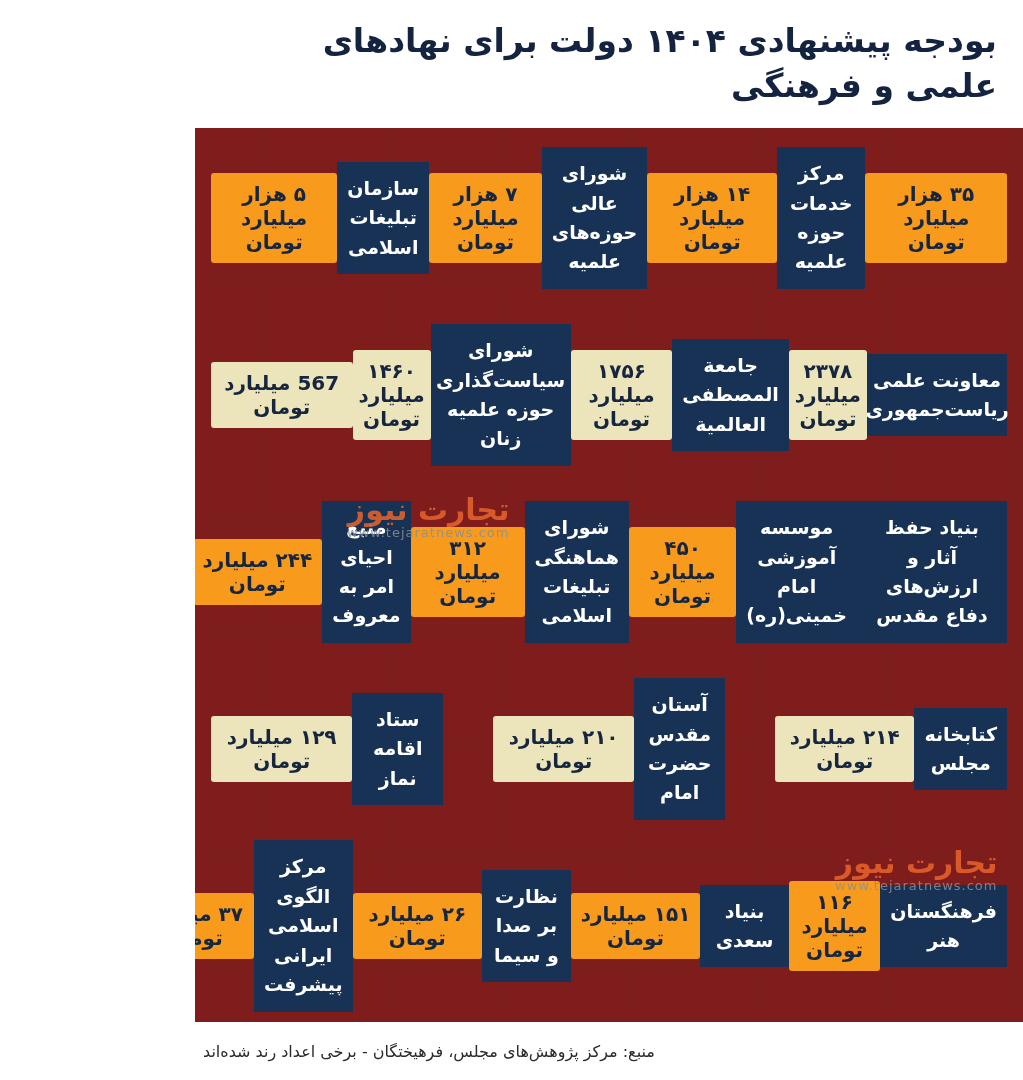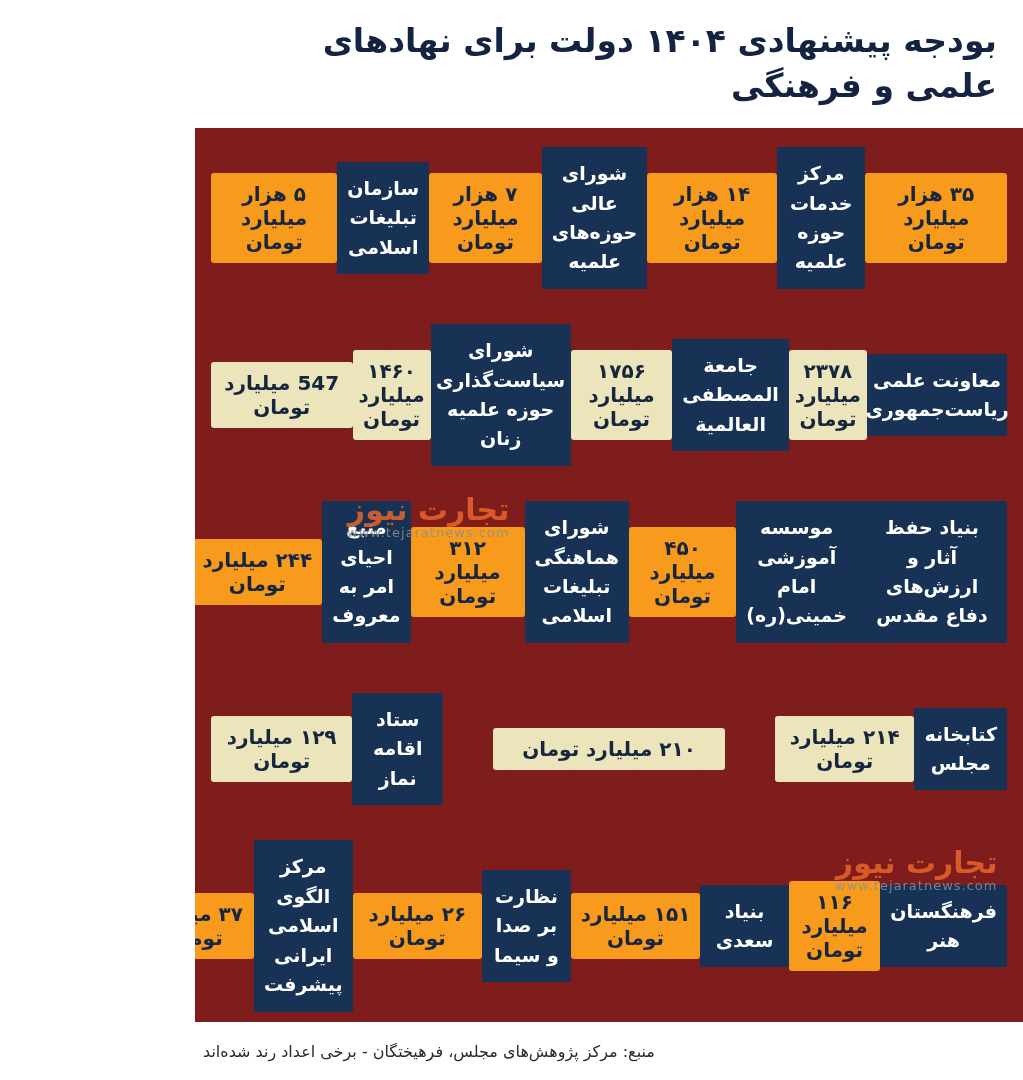--- a/index.html
+++ b/index.html
@@ -179,21 +179,21 @@
       </div>
       <div class="cell">
         <div class="namebox">جامعة المصطفی العالمیة</div>
         <div class="valuebox v-cream">۱۷۵۶ میلیارد تومان</div>
       </div>
       <div class="cell">
         <div class="namebox">شورای سیاست‌گذاری حوزه علمیه زنان</div>
         <div class="valuebox v-cream">۱۴۶۰ میلیارد تومان</div>
       </div>
       <div class="cell">
-        <div class="valuebox v-cream">547 میلیارد تومان</div>
+        <div class="valuebox v-cream">567 میلیارد تومان</div>
       </div>
     </div>
 
     <div class="row">
       <div class="cell">
         <div class="namebox w2">بنیاد حفظ آثار و ارزش‌های دفاع مقدس</div>
       </div>
       <div class="cell">
         <div class="namebox w2">موسسه آموزشی امام خمینی(ره)</div>
         <div class="valuebox v-orange">۴۵۰ میلیارد تومان</div>
@@ -207,20 +207,21 @@
         <div class="valuebox v-orange">۲۴۴ میلیارد تومان</div>
       </div>
     </div>
 
     <div class="row">
       <div class="cell">
         <div class="namebox">کتابخانه مجلس</div>
         <div class="valuebox v-cream">۲۱۴ میلیارد تومان</div>
       </div>
       <div class="cell">
+        <div class="namebox">آستان مقدس حضرت امام</div>
         <div class="valuebox v-cream">۲۱۰ میلیارد تومان</div>
       </div>
       <div class="cell">
         <div class="namebox">ستاد اقامه نماز</div>
         <div class="valuebox v-cream">۱۲۹ میلیارد تومان</div>
       </div>
     </div>
 
     <div class="row">
       <div class="cell">

